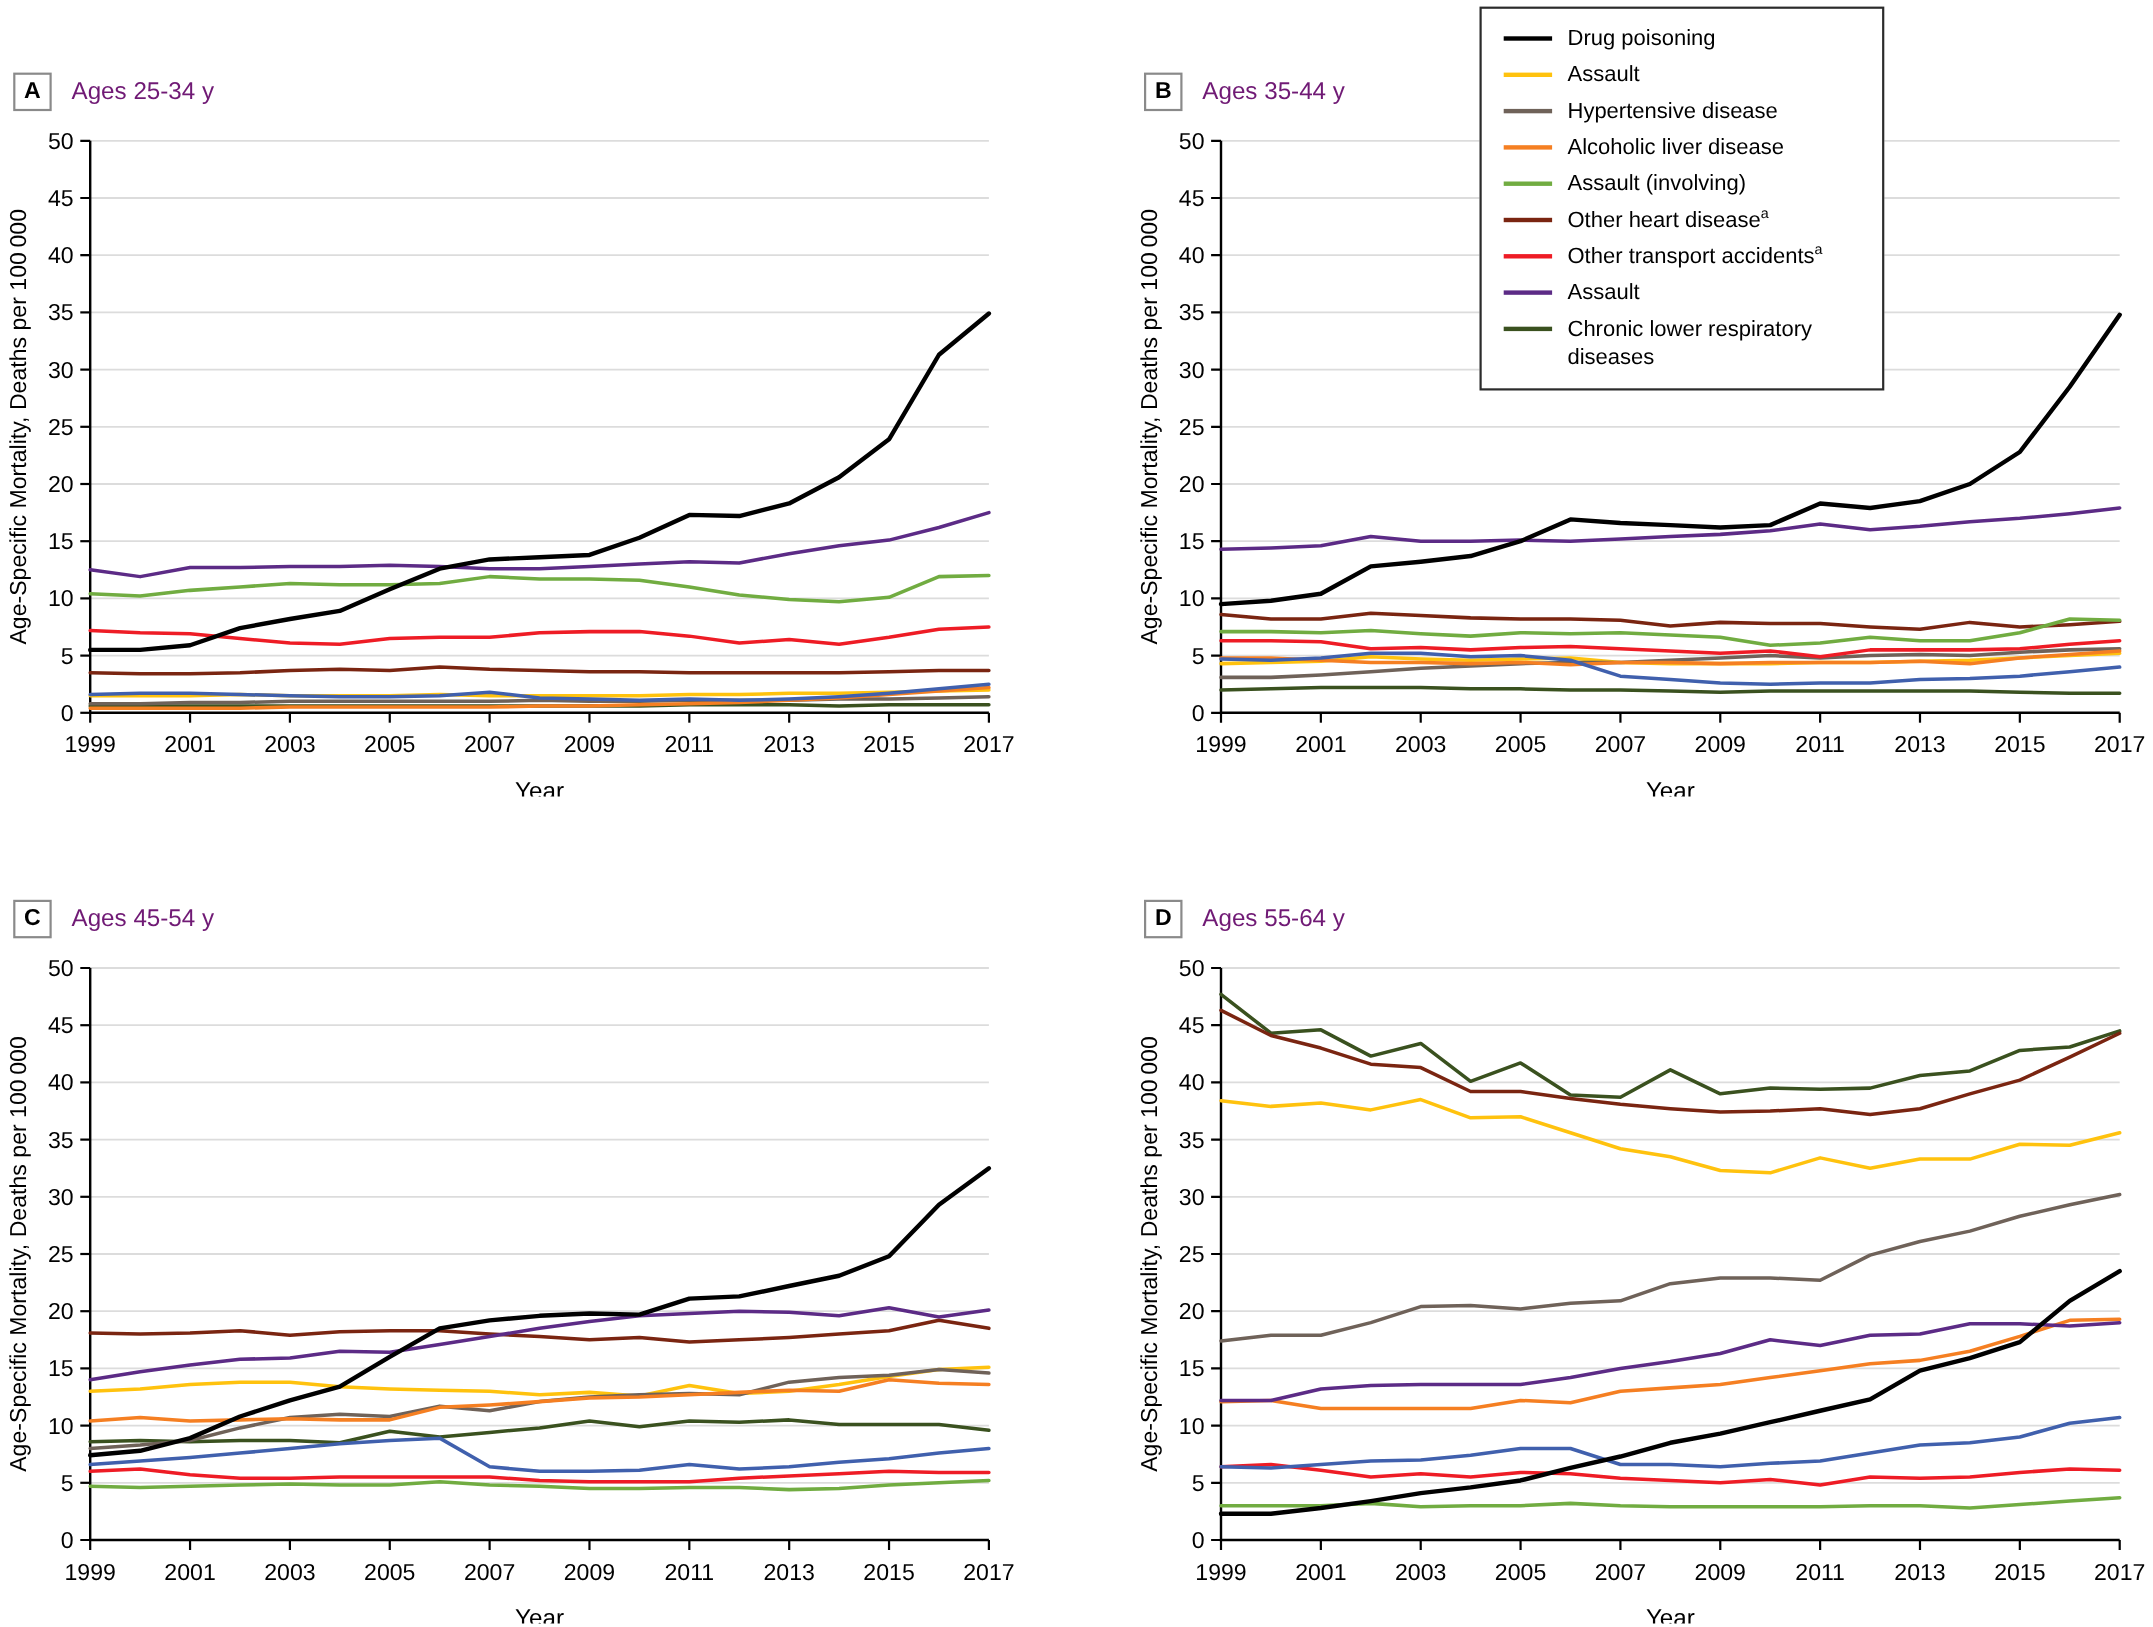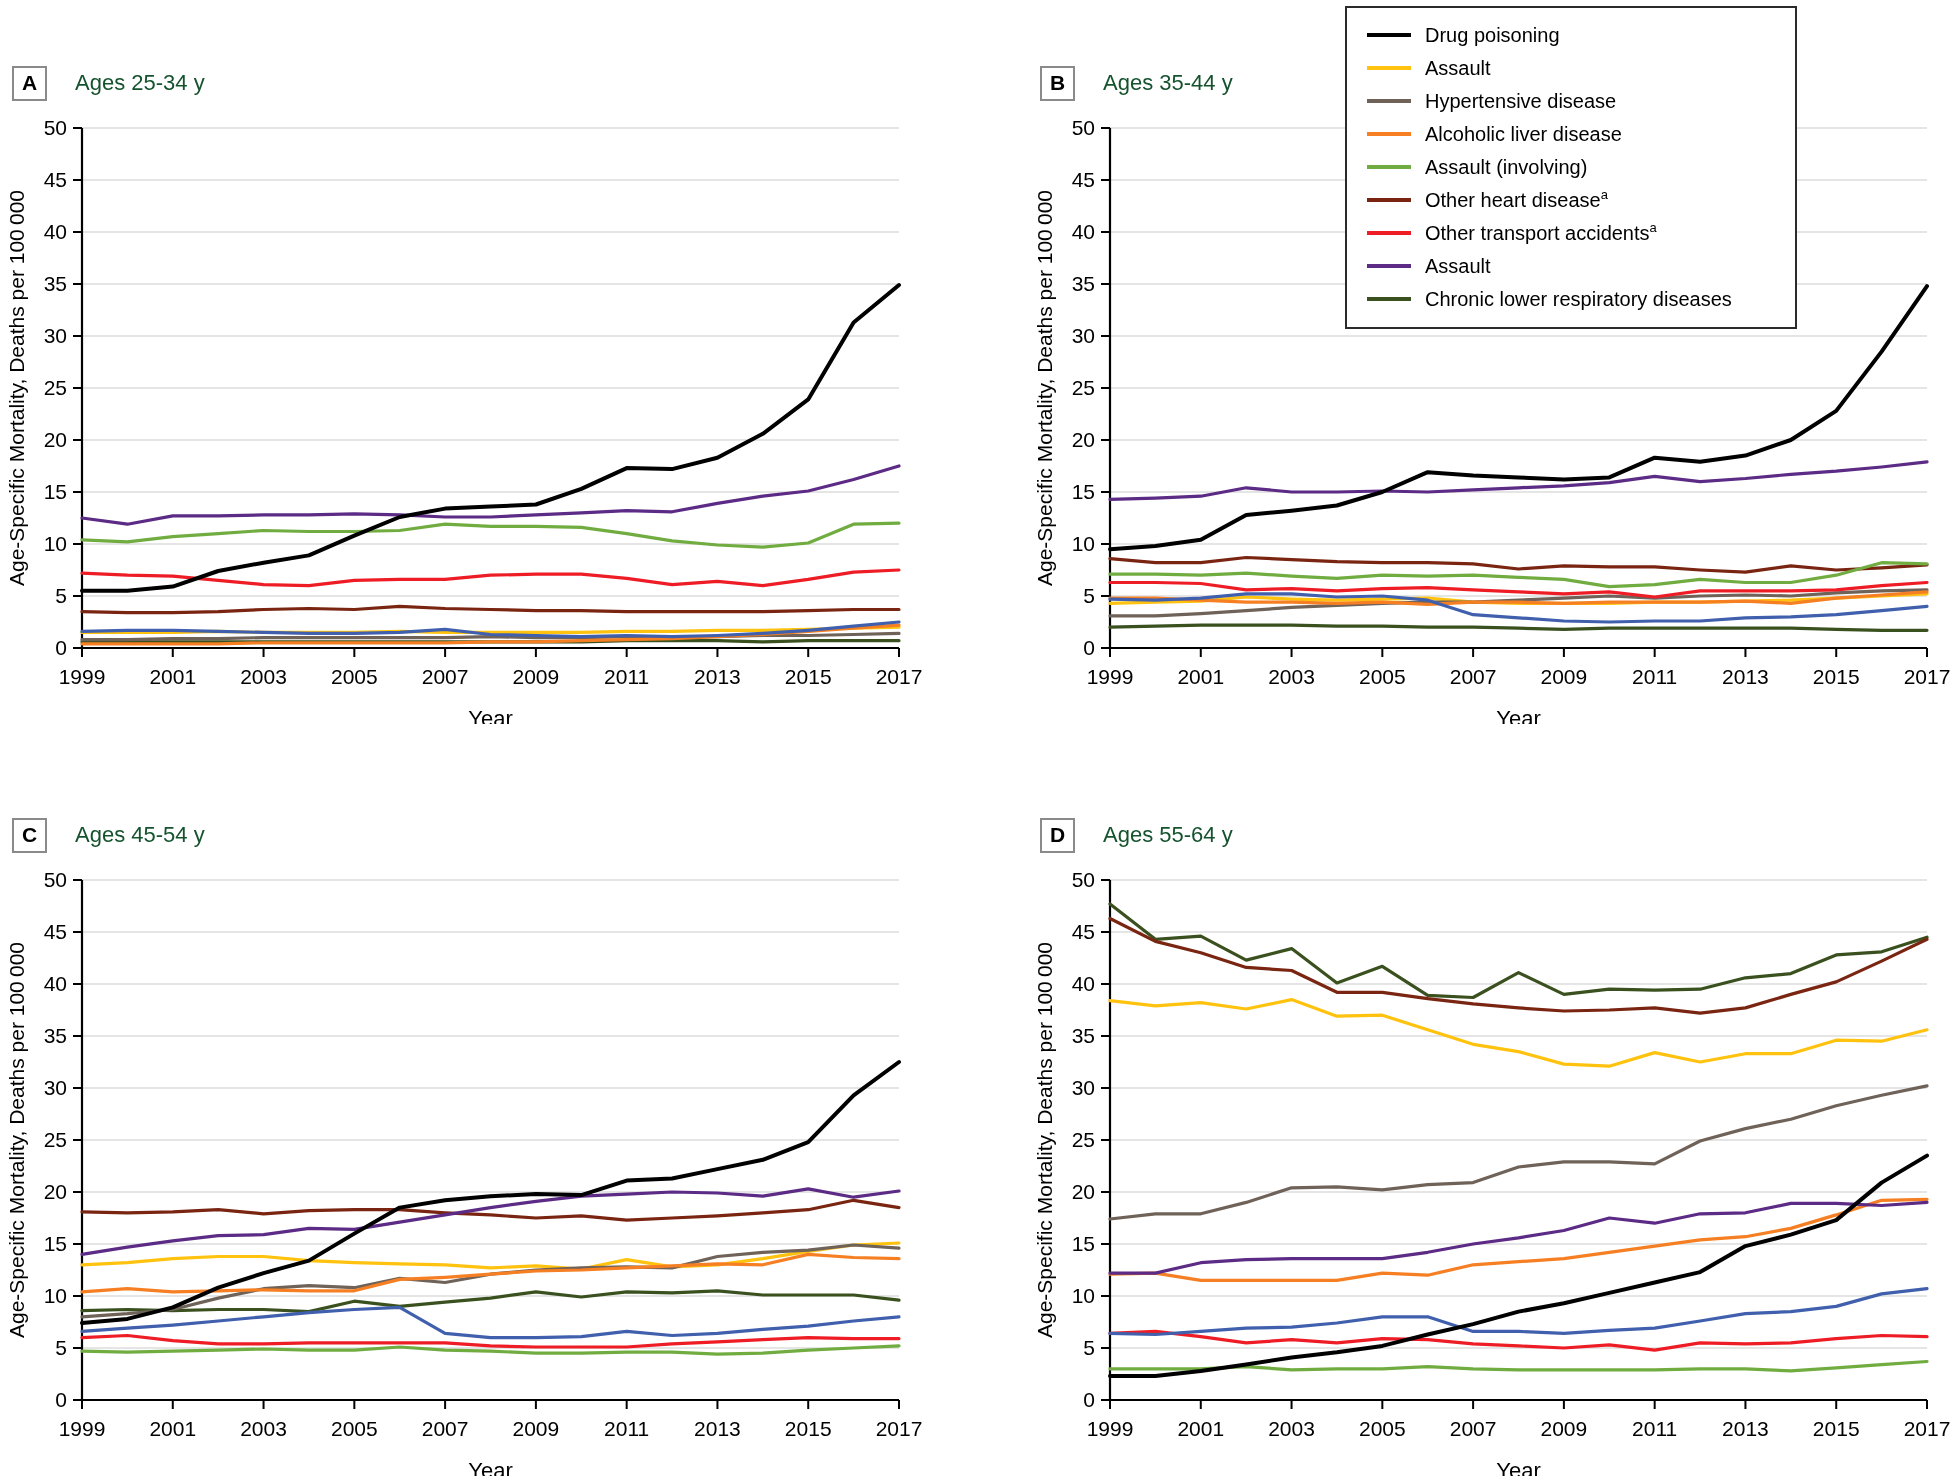--- a/index.html
+++ b/index.html
@@ -7,25 +7,25 @@
     width:1957px;height:1479px;position:relative;background:#ffffff;
     font-family:"Liberation Sans",sans-serif;overflow:hidden;color:#000;
   }
   .panel{position:absolute;}
   .panel-header{display:flex;align-items:center;margin-left:12px;height:38px;}
   .panel-letter{
     display:inline-flex;width:35px;height:35px;border:2px solid #8a8a8a;
     align-items:center;justify-content:center;font-weight:bold;font-size:21px;
     box-sizing:border-box;background:#fff;
   }
-  .panel-title{font-size:22px;color:#14532d;margin-left:28px;}
+  .panel-title{font-size:22px;color:#701a75;margin-left:18px;}
   svg.chart{display:block;margin-top:0px;}
   svg.chart text{font-family:"Liberation Sans",sans-serif;fill:#000;}
   .legend{
-    position:absolute;left:1345px;top:6px;width:452px;z-index:5;
+    position:absolute;left:1345px;top:6px;width:368px;z-index:5;
     background:#ffffff;border:2px solid #2b2b2b;box-sizing:border-box;
     padding:14px 10px 8px 20px;
   }
   .legend-item{display:flex;margin-bottom:7px;}
   .legend-swatch{width:44px;height:4px;flex:0 0 44px;margin-right:14px;margin-top:11px;}
   .legend-label{font-size:20px;line-height:26px;}
   .legend-label sup{font-size:13px;line-height:0;}
 </style>
 </head>
 <body>

